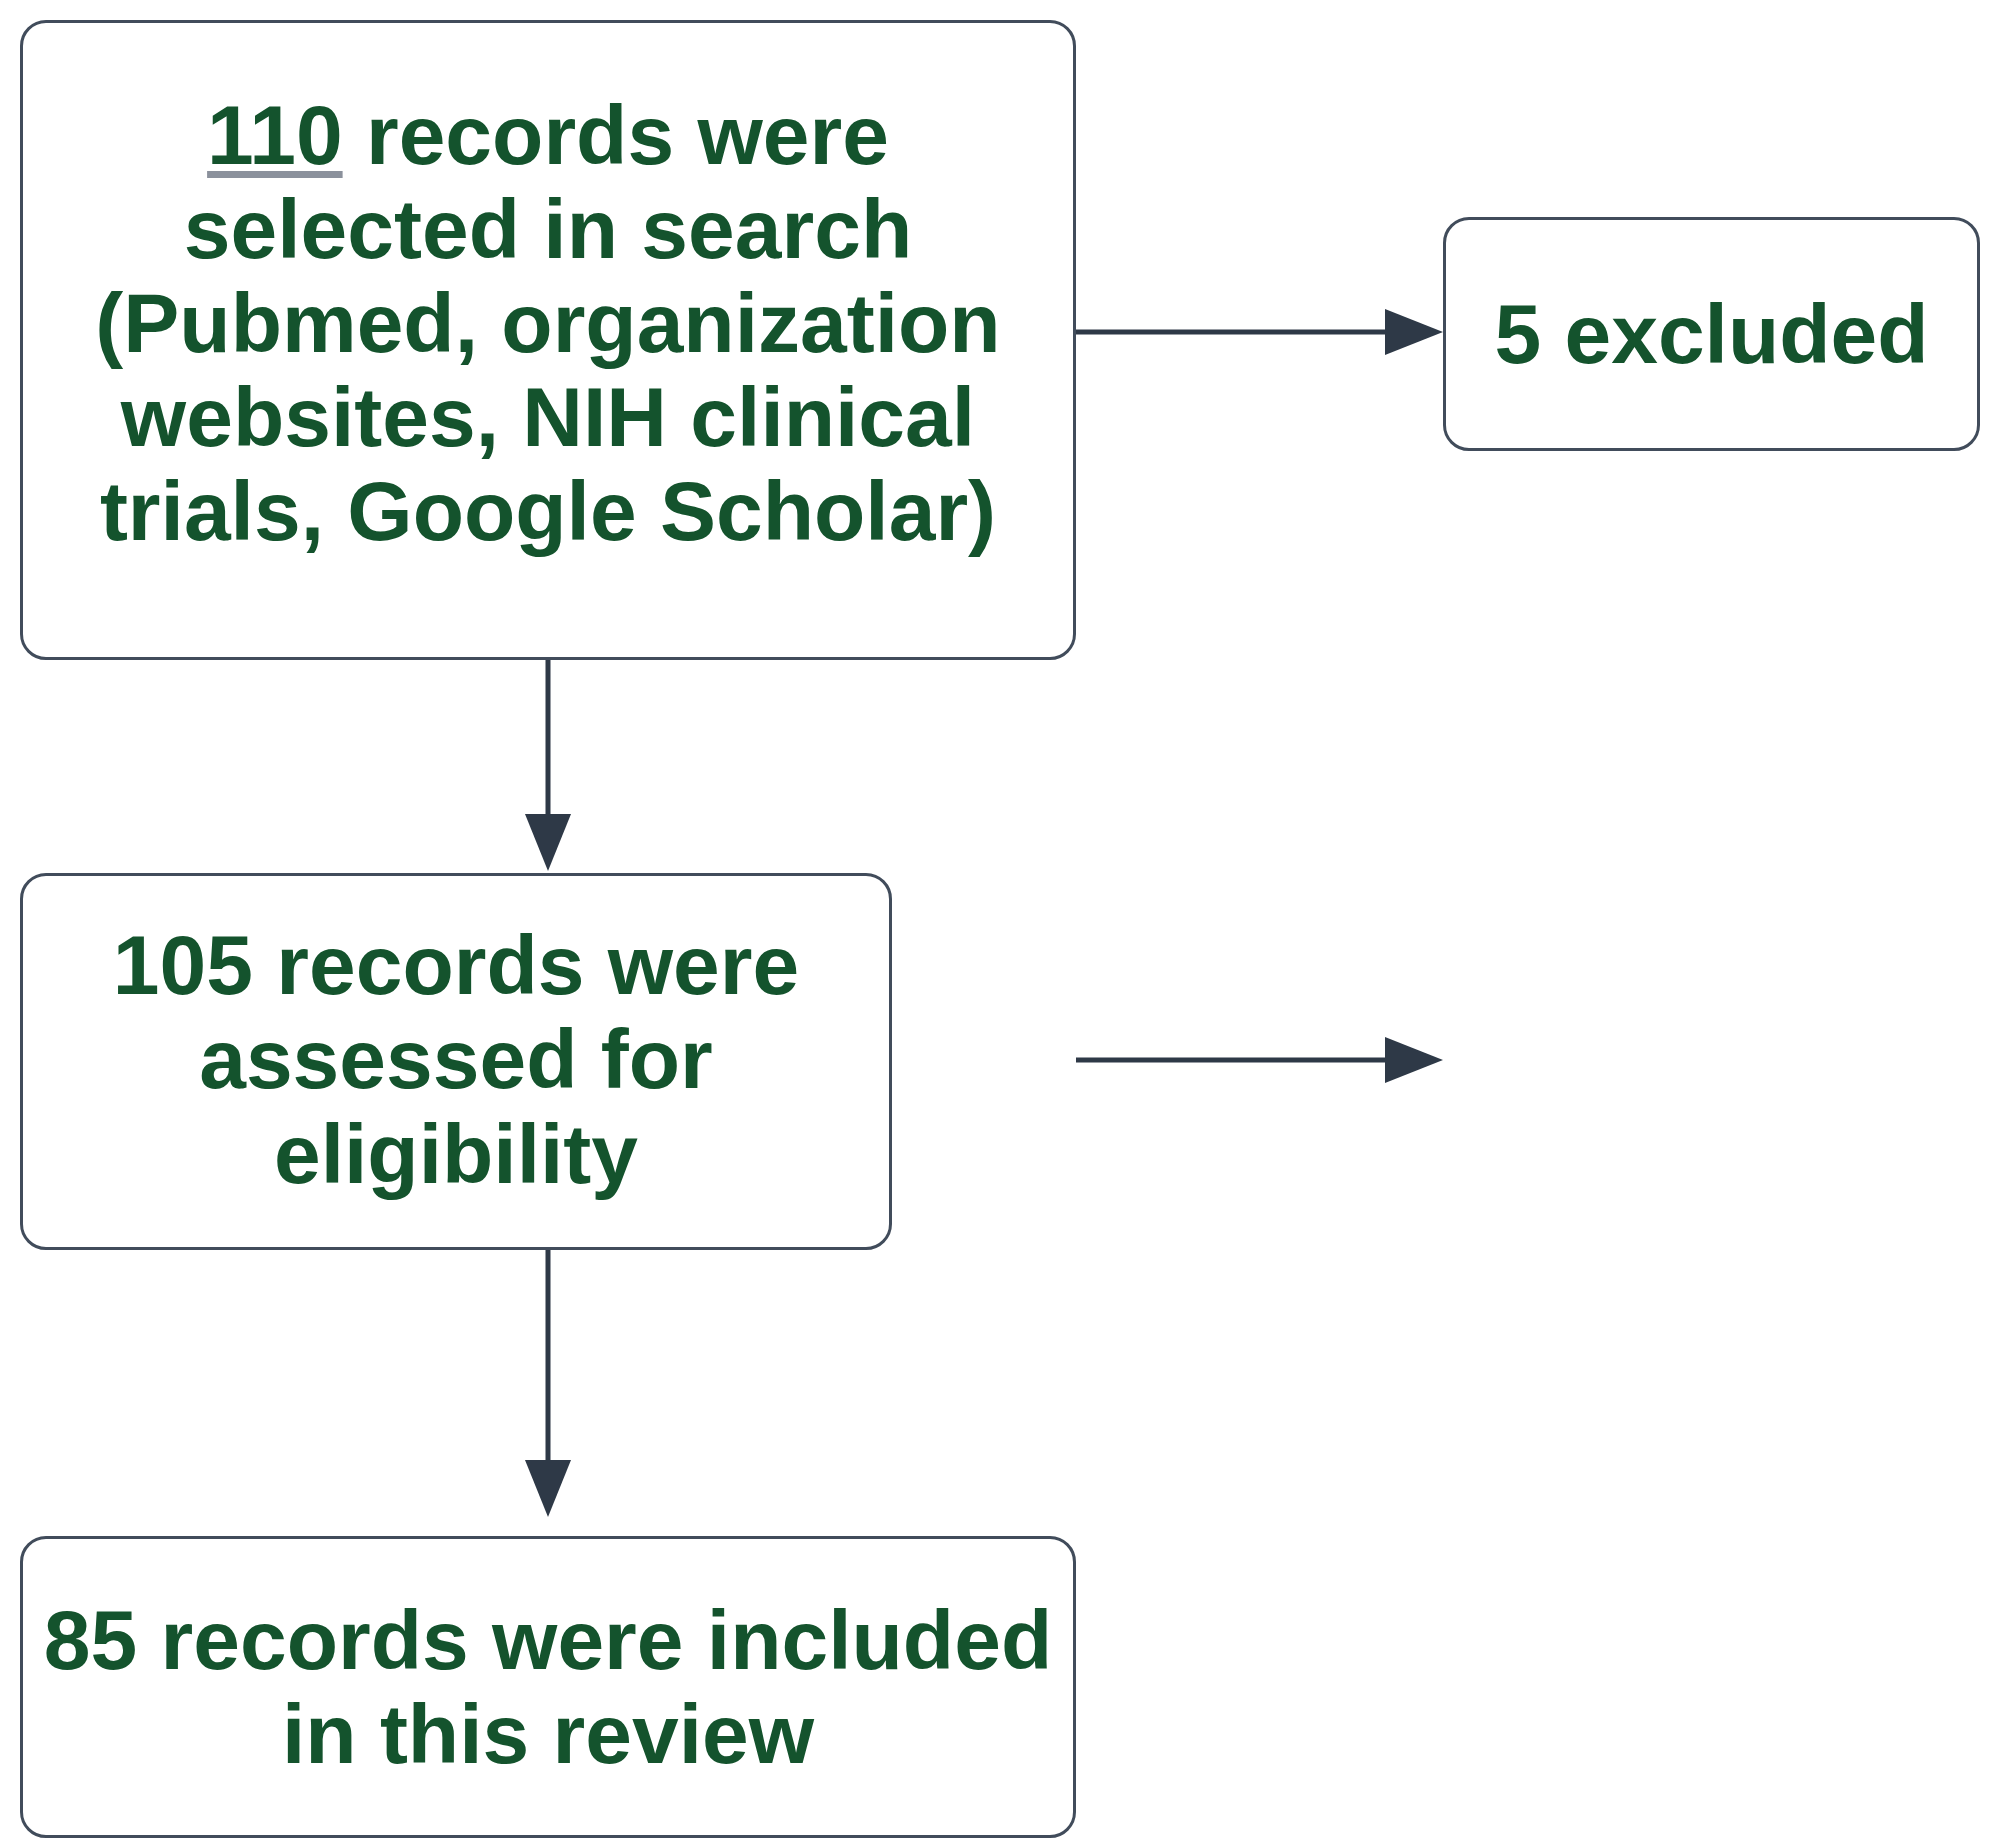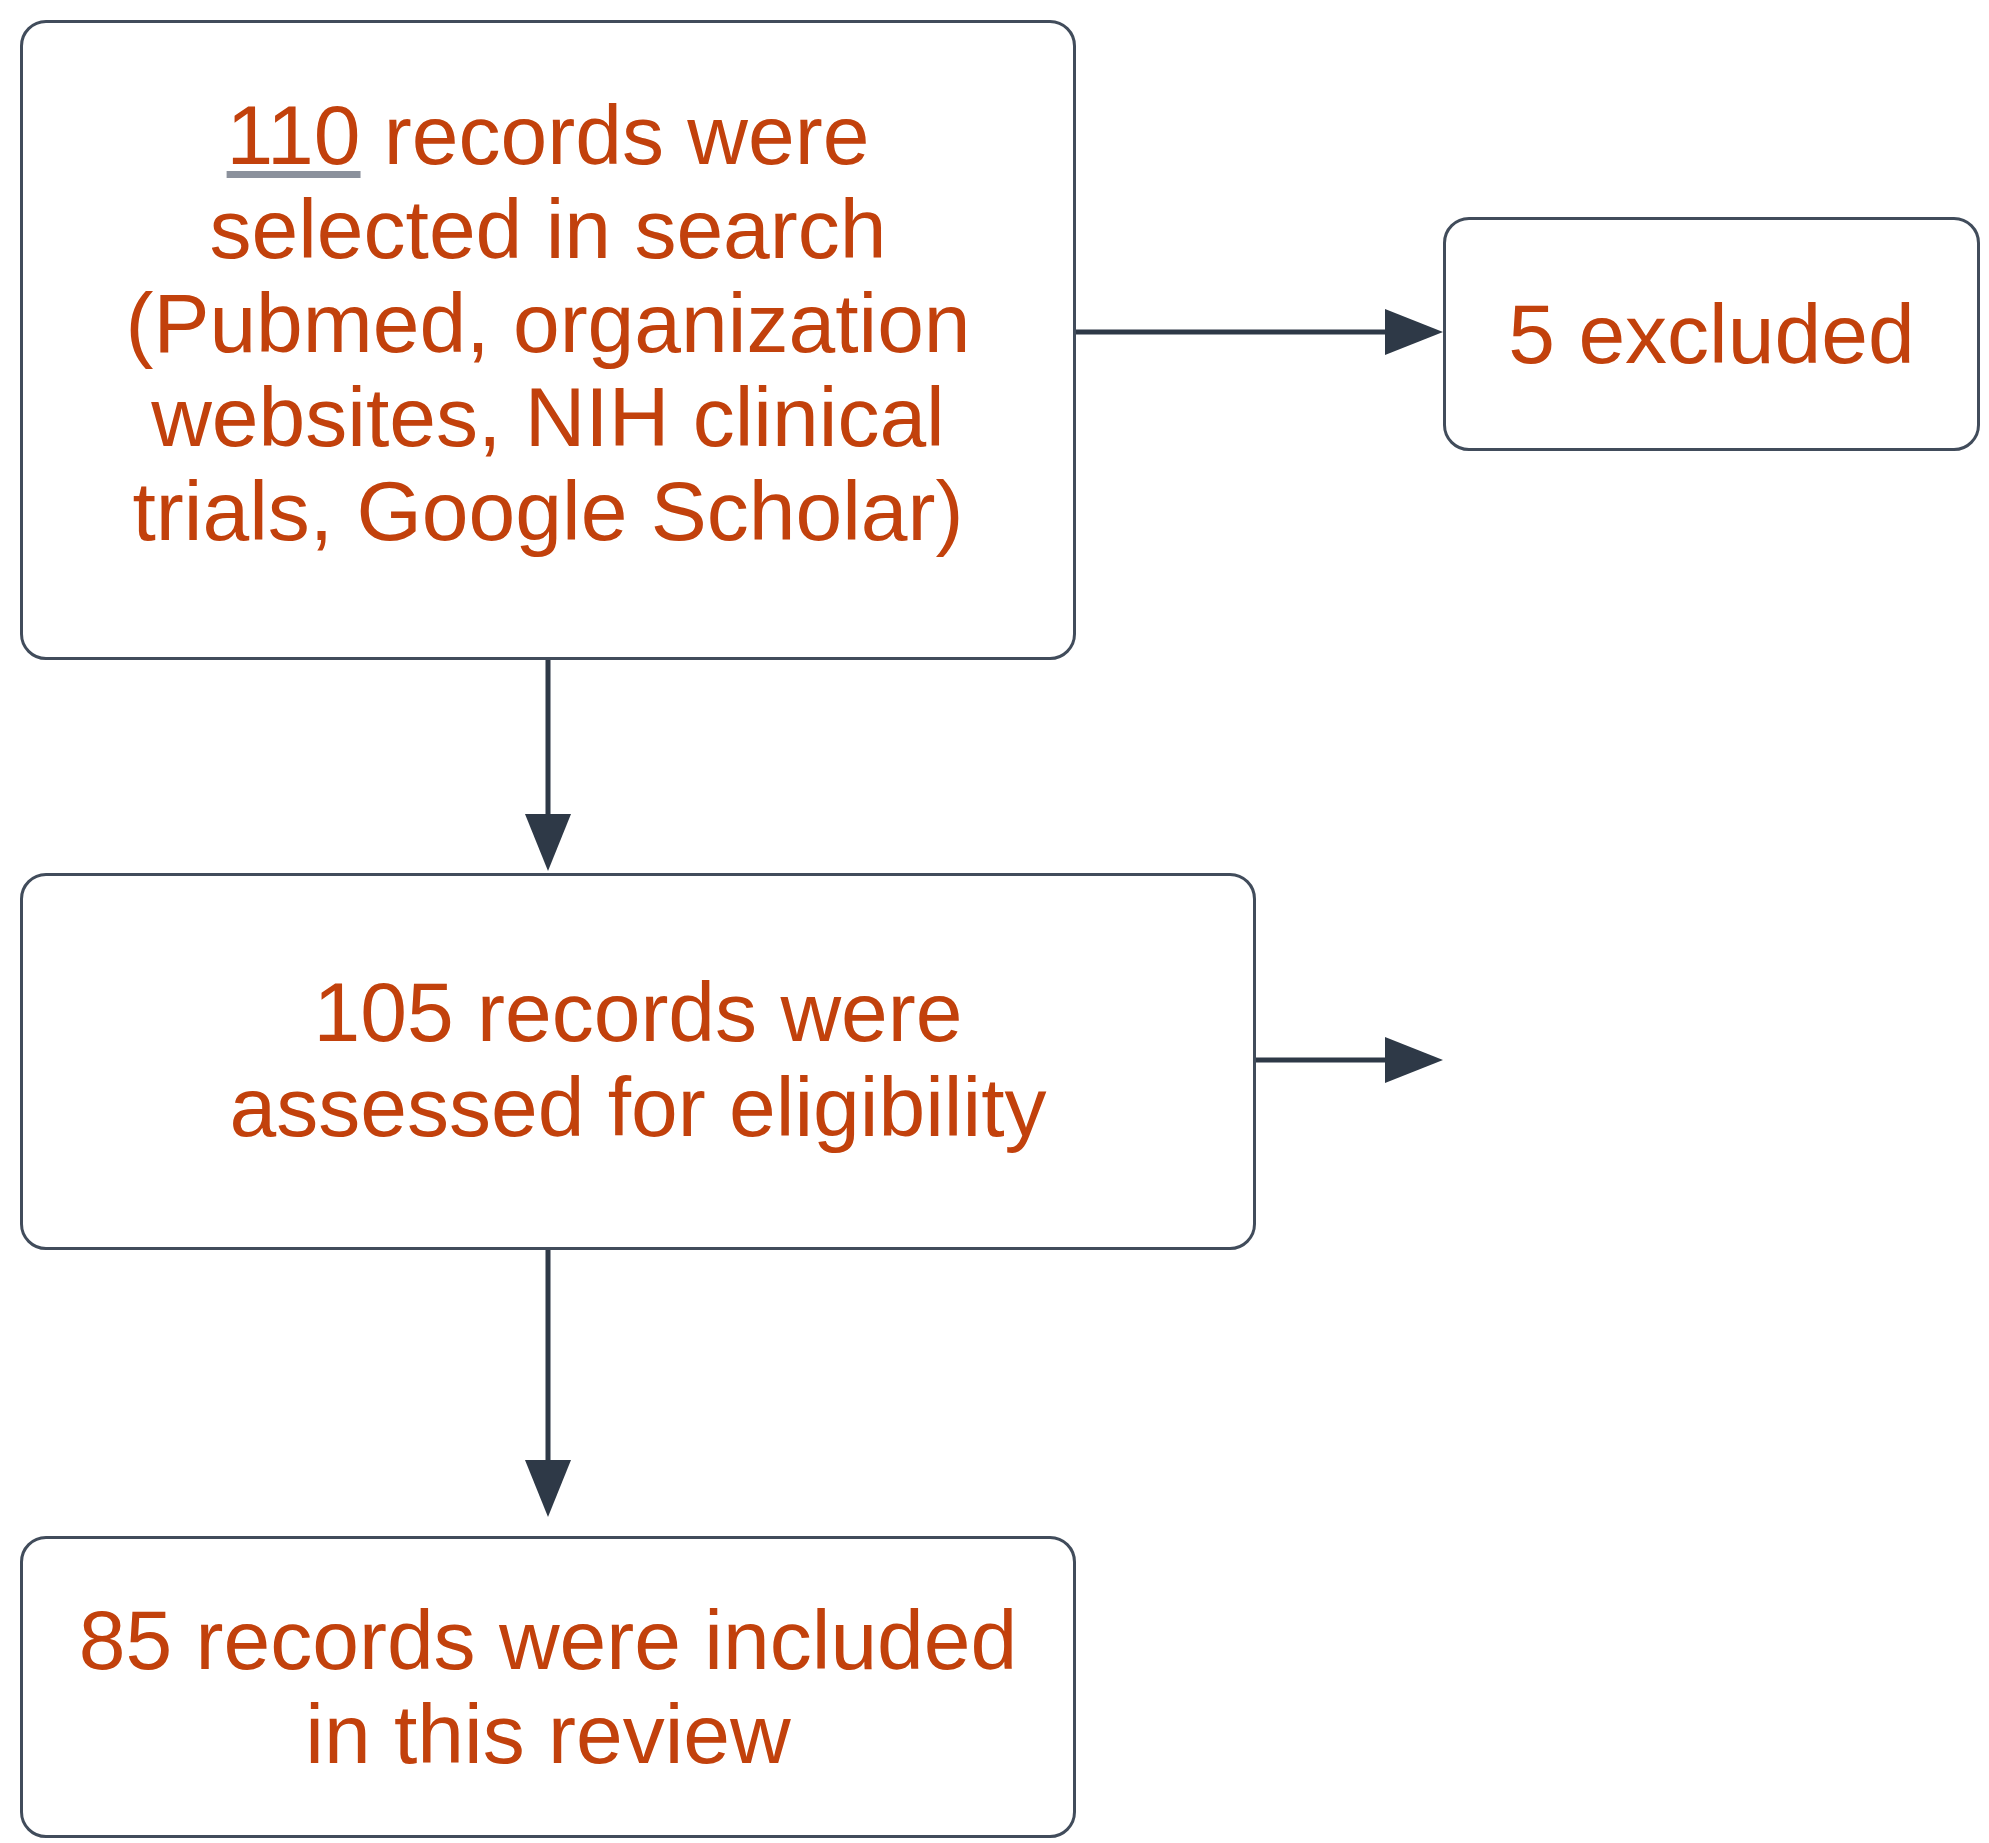--- a/index.html
+++ b/index.html
@@ -7,21 +7,22 @@
     padding: 0;
     background: #ffffff;
   }
   #canvas {
     position: relative;
     width: 1989px;
     height: 1843px;
     background: #ffffff;
     overflow: hidden;
     font-family: "Liberation Sans", "DejaVu Sans", sans-serif;
-    color: #c2410c;
+    color: #14532d;
+    font-weight: bold;
   }
   .node {
     position: absolute;
     box-sizing: border-box;
     background: #ffffff;
     border: 3px solid #414c5b;
     border-radius: 26px;
     display: flex;
     flex-direction: column;
     align-items: center;
@@ -29,21 +30,21 @@
     text-align: center;
     font-size: 84px;
     line-height: 1.12;
     letter-spacing: 0px;
   }
   .node .txt {
     white-space: pre-line;
   }
   
   #node-search   { left: 20px;   top: 20px;   width: 1056px; height: 640px; padding-bottom: 34px; }
-  #node-assessed { left: 20px;   top: 873px;  width: 1236px; height: 377px; padding-bottom: 4px; }
+  #node-assessed { left: 20px;   top: 873px;  width: 872px; height: 377px; padding-bottom: 4px; }
   #node-included { left: 20px;   top: 1520px; width: 1056px; height: 302px; margin-top: 16px; }
   
   #node-excluded-first  { left: 1443px; top: 217px; width: 537px; height: 234px; }
   #node-excluded-second { left: 1443px; top: 931px; width: 537px; height: 242px; }
 
   .count-underlined {
     text-decoration: underline;
     text-decoration-color: #8b919c;
     text-decoration-thickness: 7px;
     text-underline-offset: 7px;

